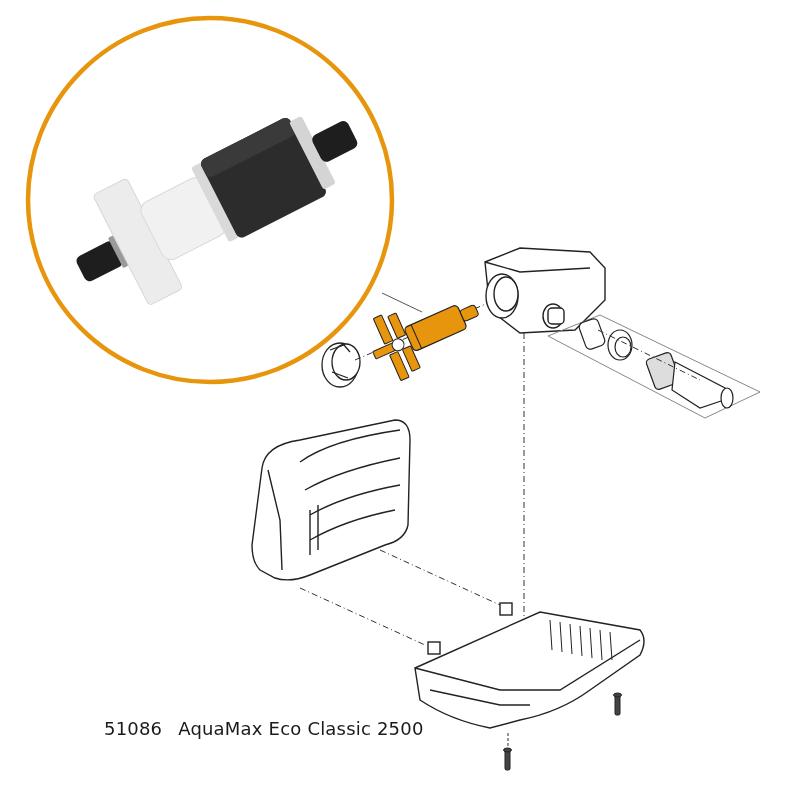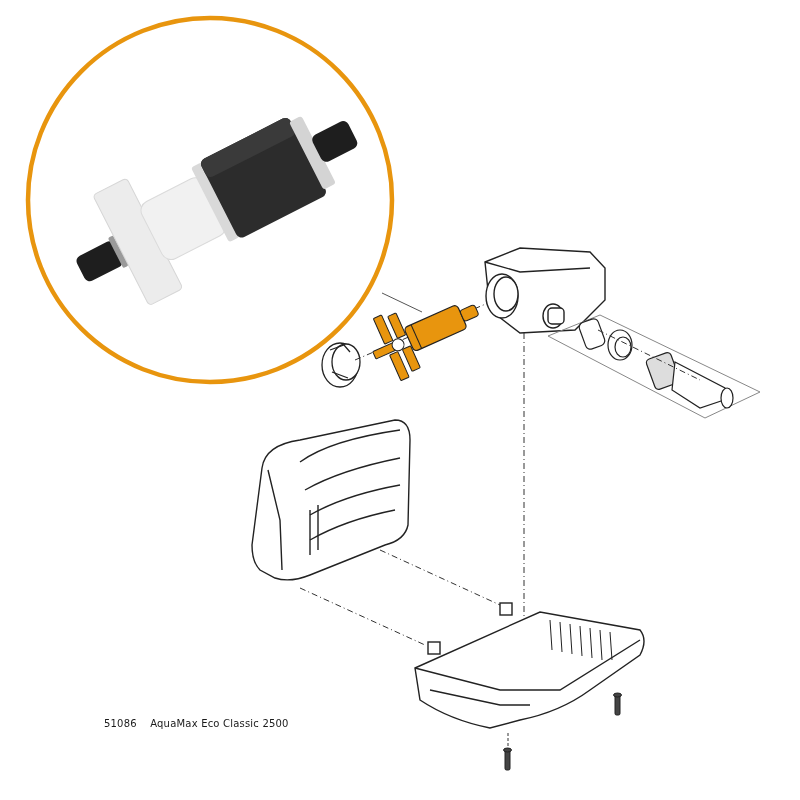--- a/index.html
+++ b/index.html
@@ -1,20 +1,20 @@
 <!DOCTYPE html>
 <html><head>
 <meta charset="utf-8">
 <style>
   html, body { margin: 0; padding: 0; background: #ffffff; }
   body { width: 800px; height: 800px; position: relative; overflow: hidden; font-family: "DejaVu Sans", sans-serif; }
   .canvas { position: absolute; left: 0; top: 0; width: 800px; height: 800px; }
   .caption {
     position: absolute; left: 104px; top: 718px;
-    font-family: "DejaVu Sans", sans-serif; font-size: 10px; color: #1a1a1a; letter-spacing: 0.2px;
+    font-family: "DejaVu Sans", sans-serif; font-size: 18px; color: #1a1a1a; letter-spacing: 0.2px;
     white-space: nowrap;
   }
   .caption .code { margin-right: 10px; }
 </style>
 </head>
 <body>
 
 <svg class="canvas" viewBox="0 0 800 800" xmlns="http://www.w3.org/2000/svg">
 
   <g>

